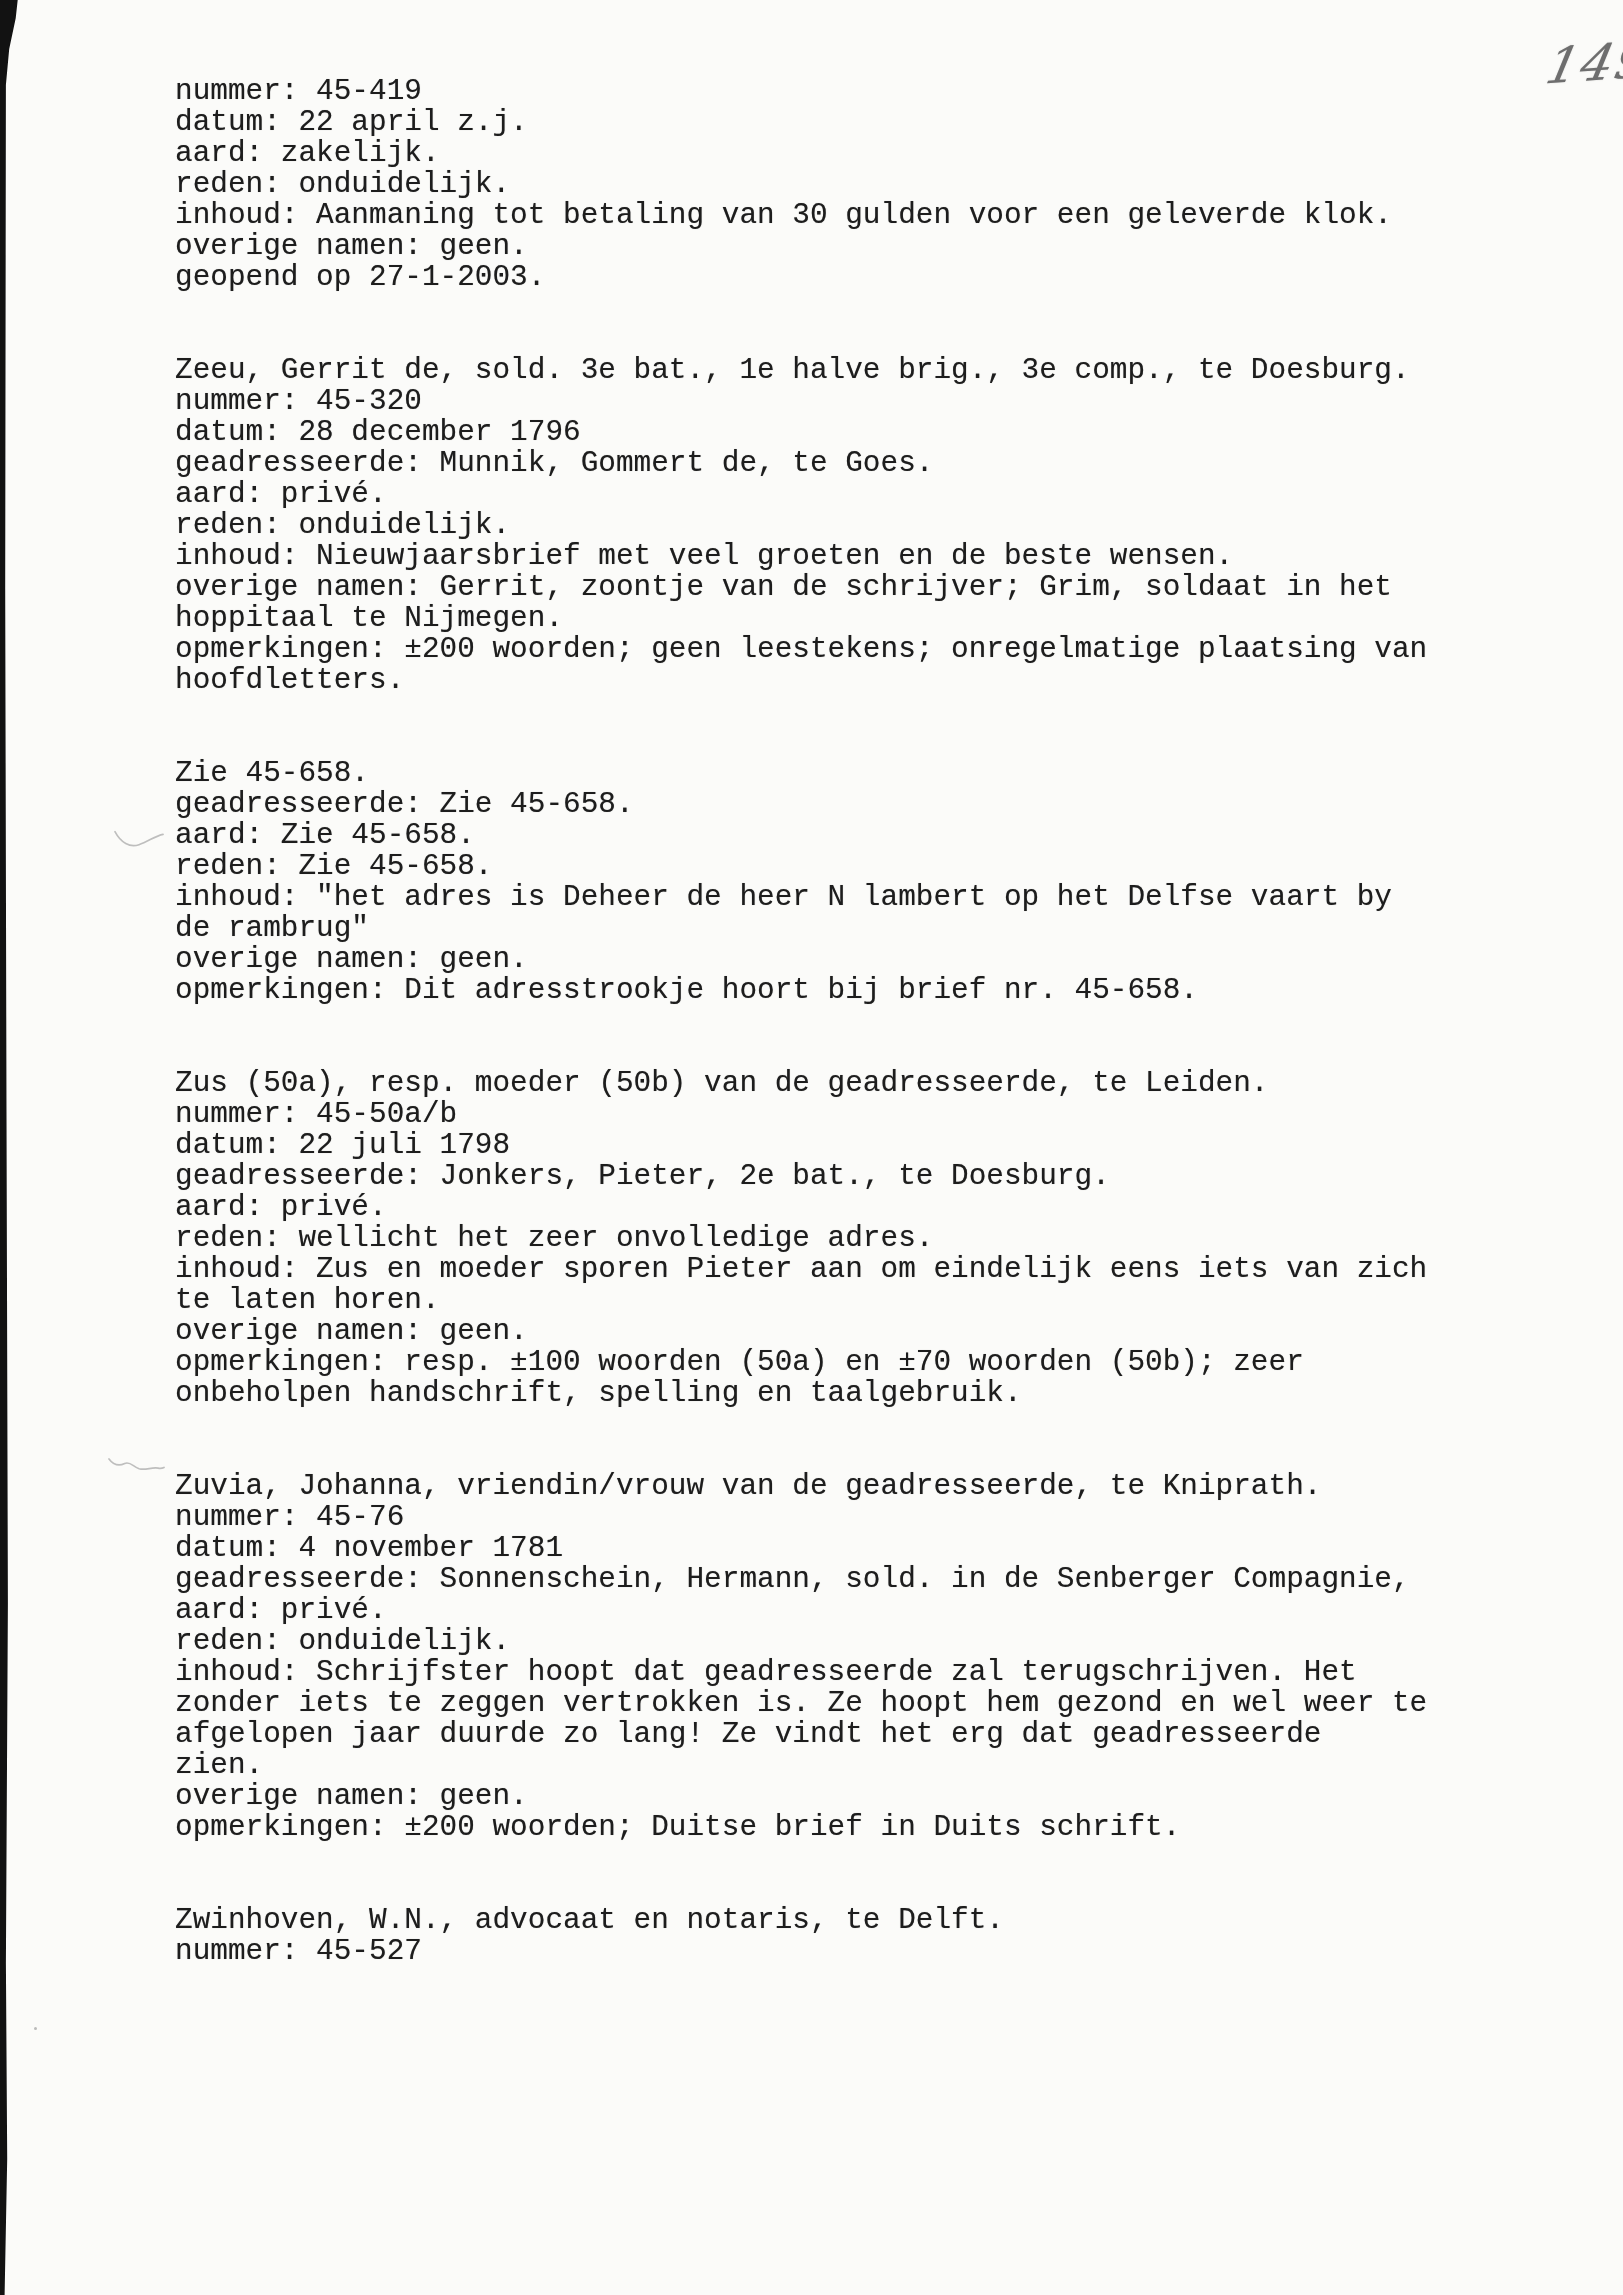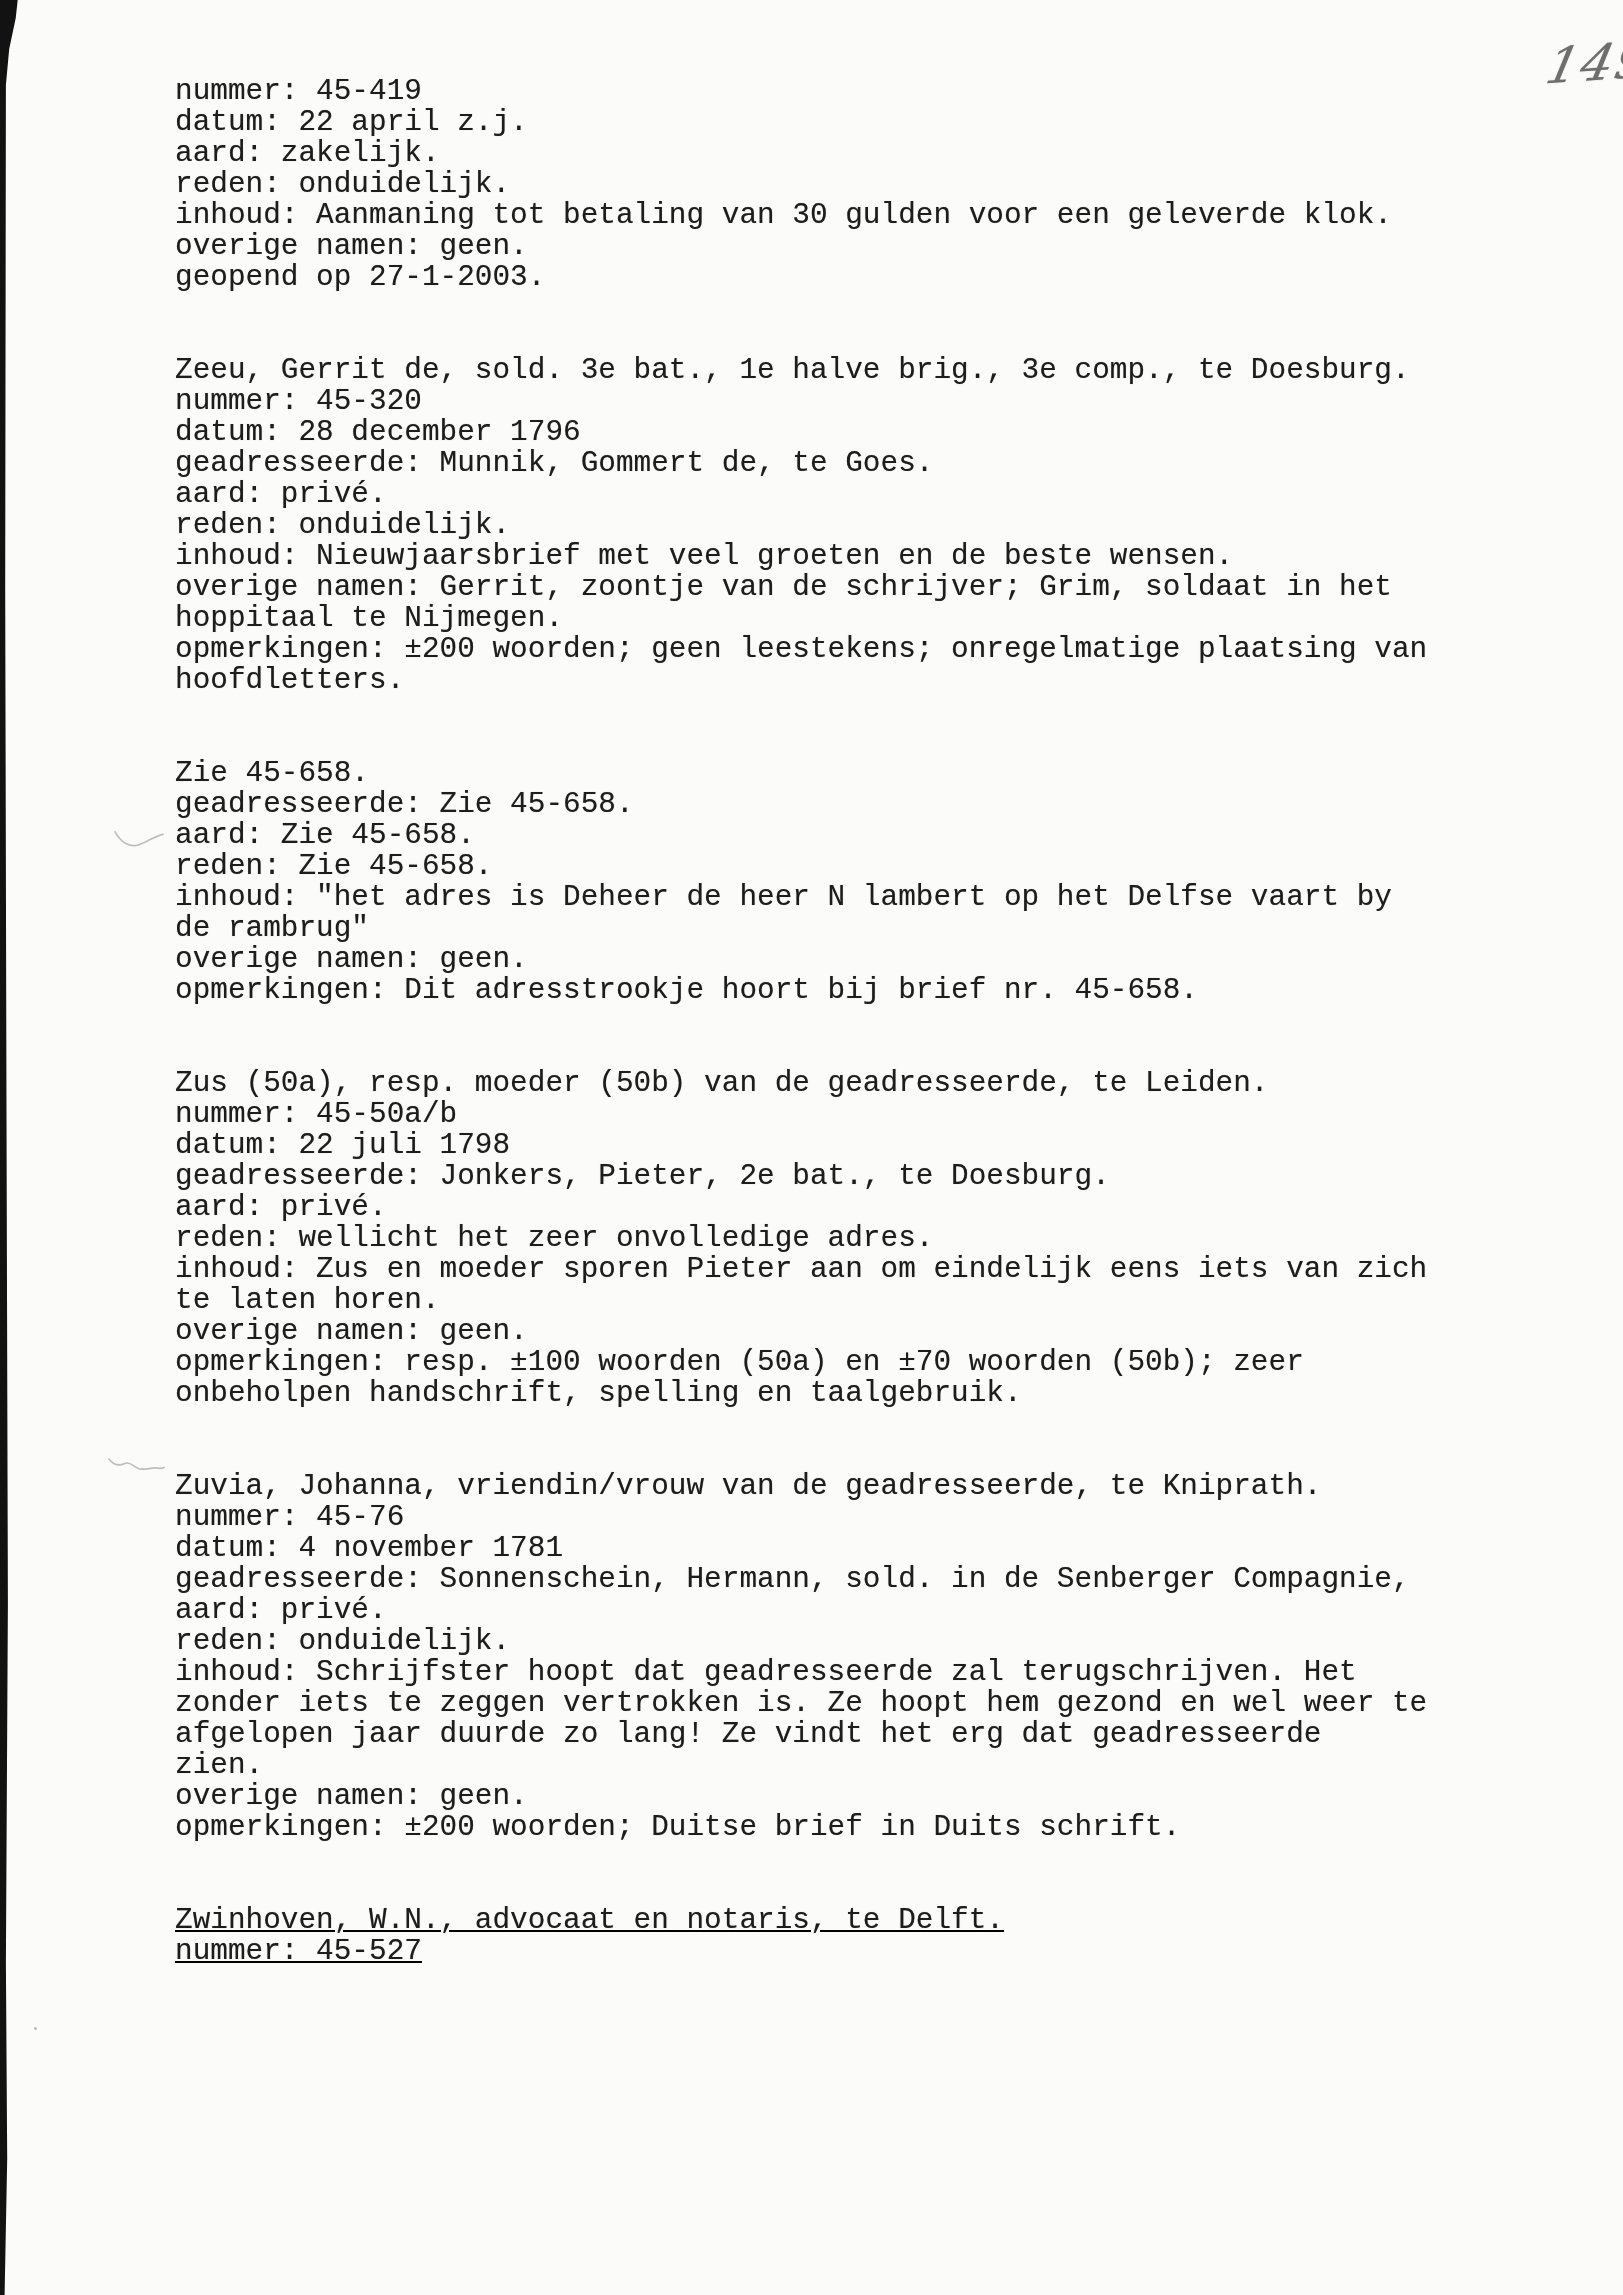--- a/index.html
+++ b/index.html
@@ -22,21 +22,21 @@
     width: 19.6px; height: 2295px;
     background: #121212;
     clip-path: polygon(0 0, 17.7px 0, 15.7px 18.3px, 9.2px 49px, 5.9px 85px, 5.2px 589px,
                        6.5px 1112px, 7.9px 1603px, 5.9px 1963px, 7.2px 2159px, 4.6px 2295px, 0 2295px);
   }
   
   .text-block {
     position: absolute; left: 175px; top: 76px; width: 1341px;
   }
   .entry { margin-bottom: 62px; }
-  .entry:last-child { margin-bottom: 0; text-decoration: underline; }
+  .entry:last-child { margin-bottom: 0; }
   .line {
     font-size: 29.4px;
     line-height: 31px;
     color: #1d1d1d;
     white-space: pre;
     text-shadow: 0 0 0.7px rgba(25,25,25,0.45);
   }
   
   .page-number {
     position: absolute; left: 1548px; top: 34px;

